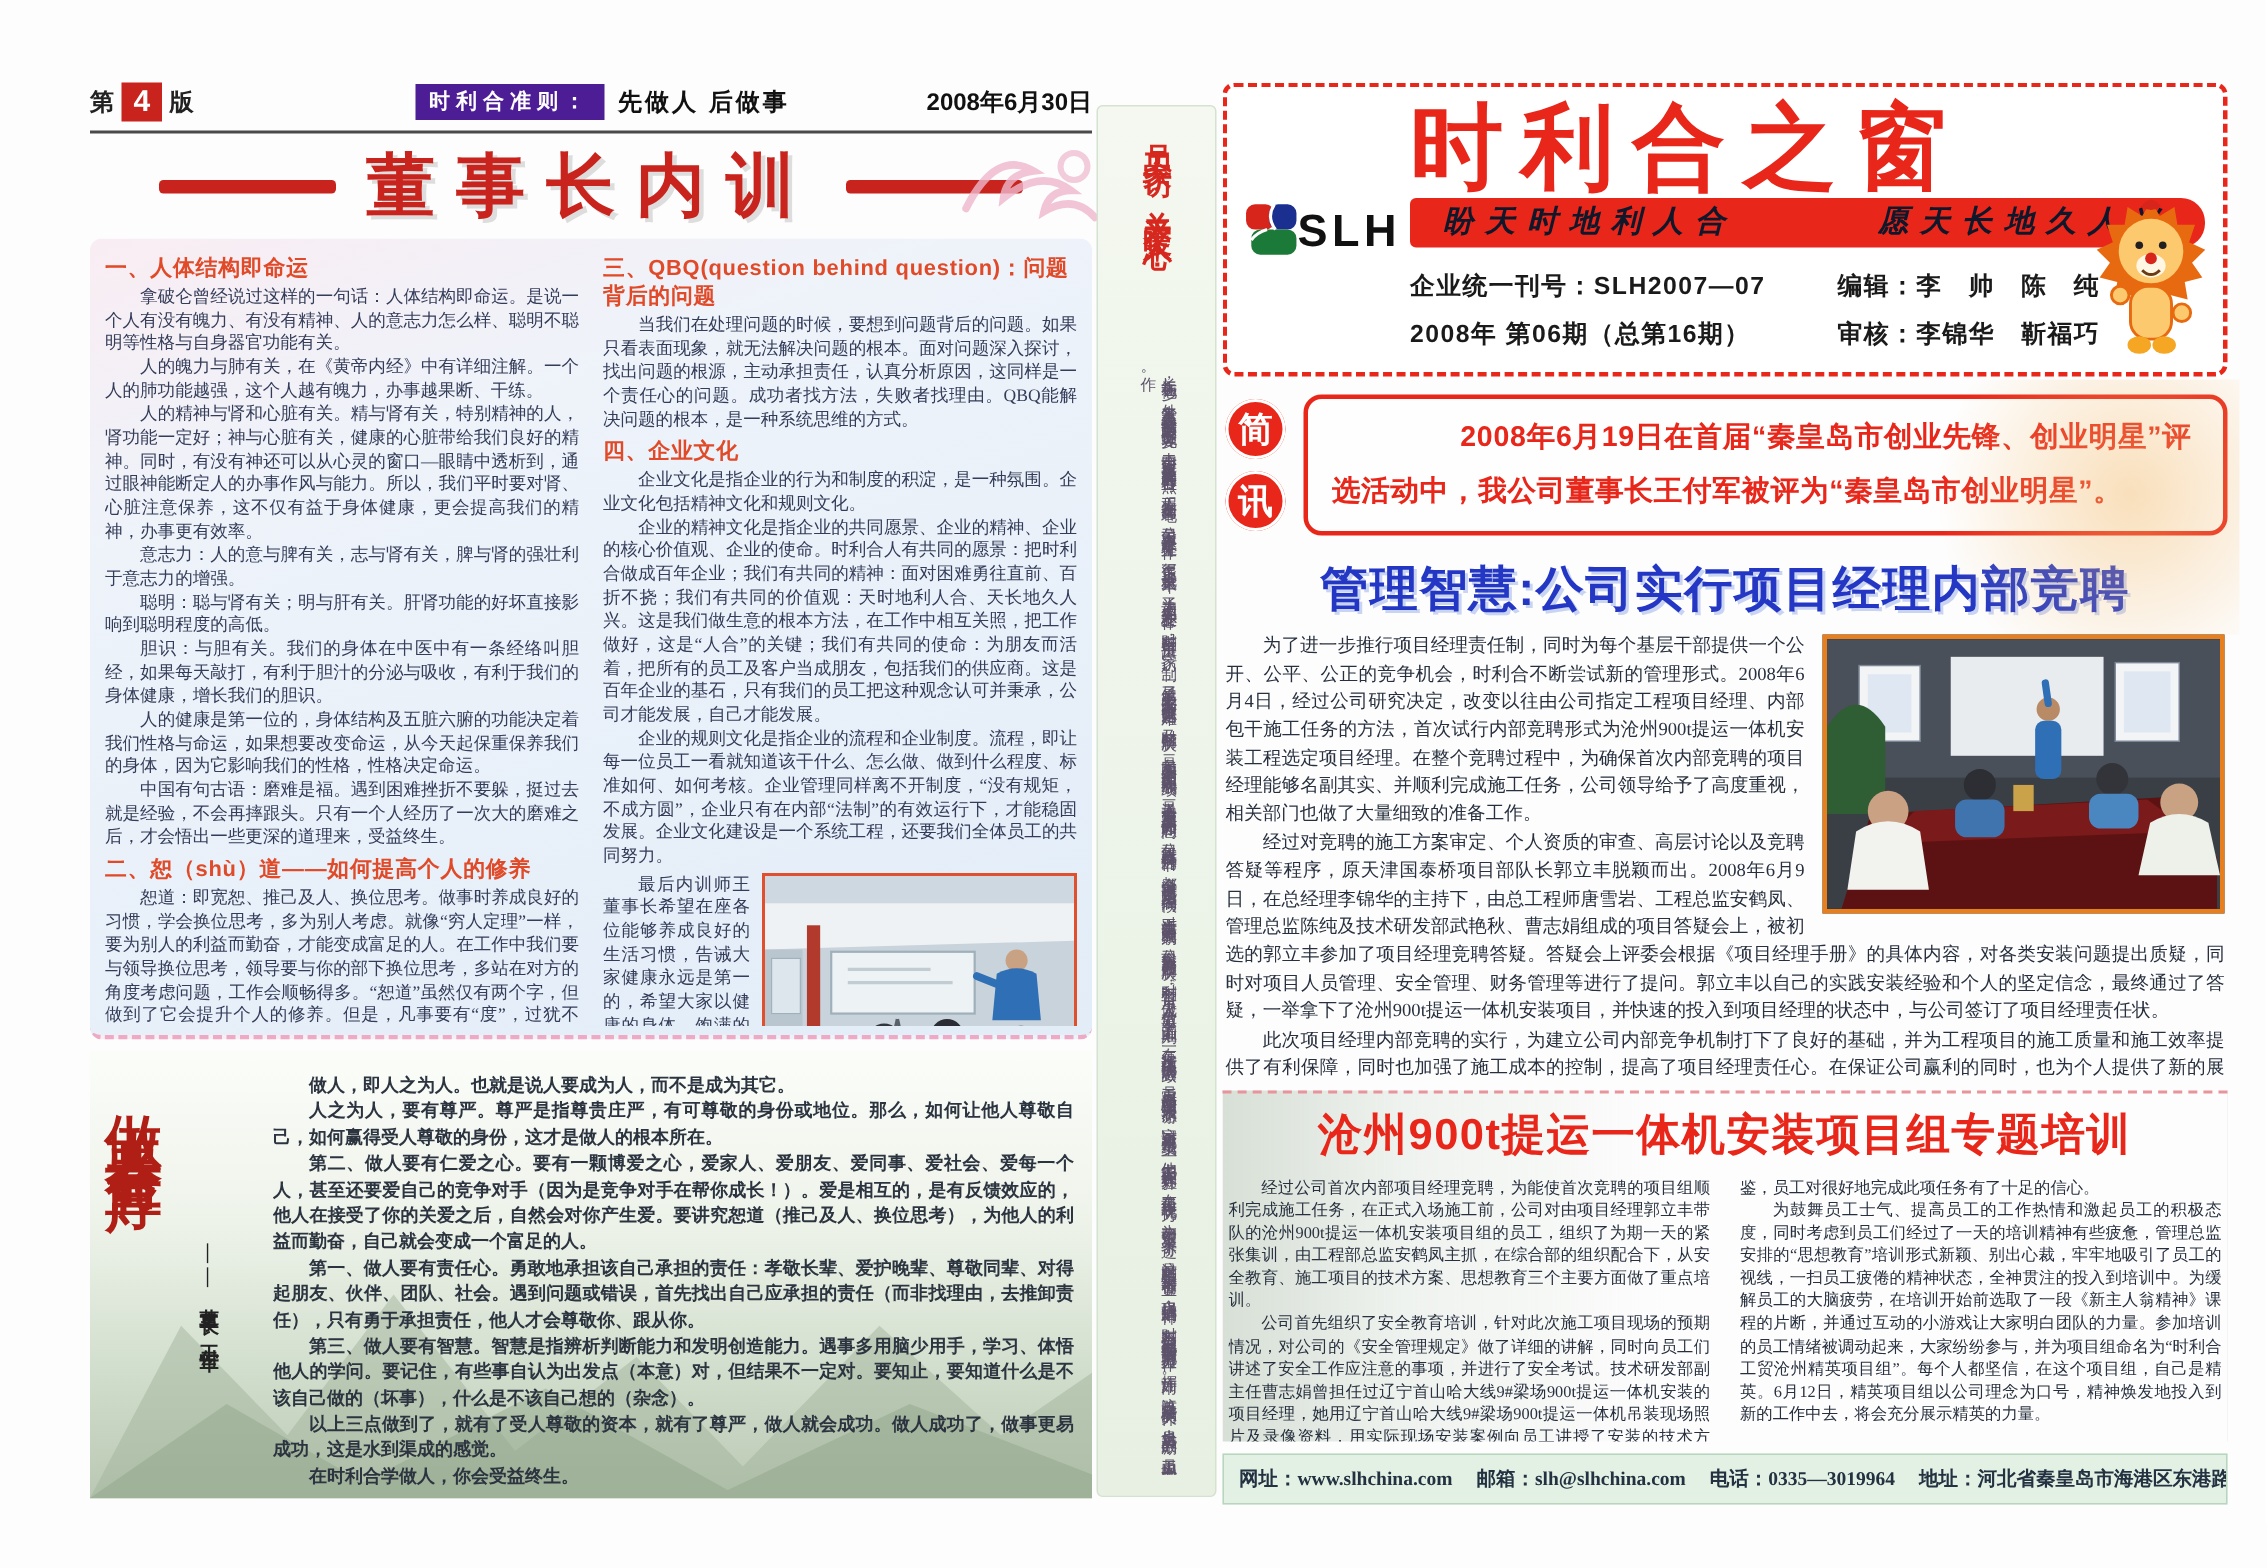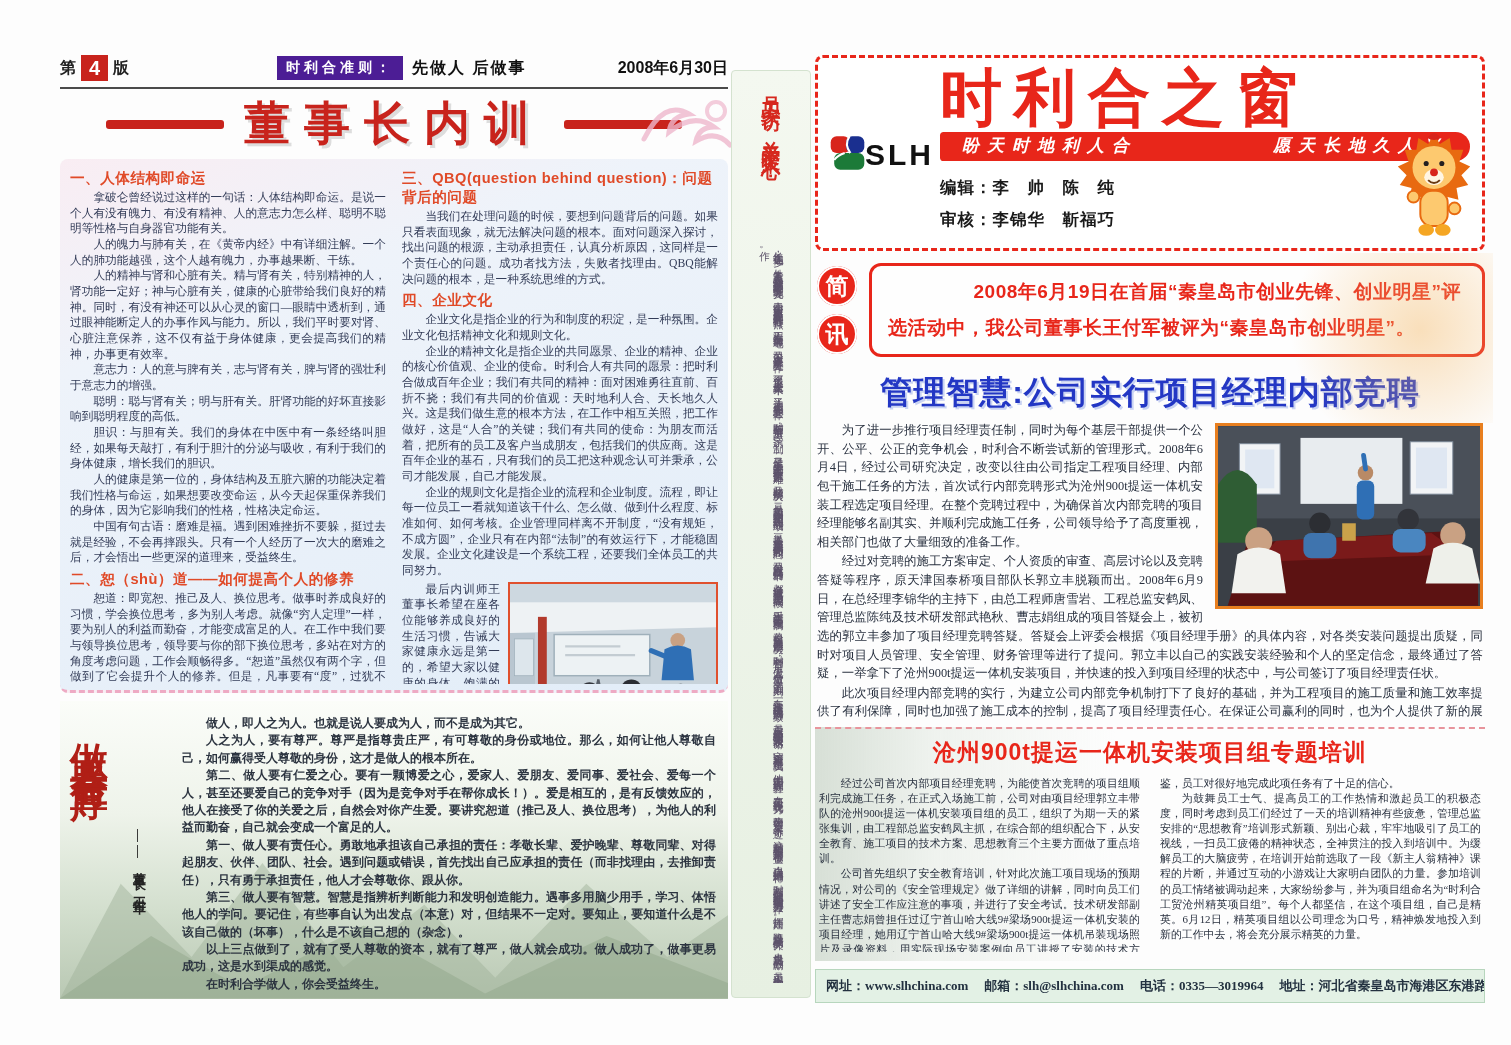--- a/index.html
+++ b/index.html
@@ -60,23 +60,23 @@
   .page-right { position:absolute; left:815px; top:55px; width:670px; height:950px; }
   .masthead { position:relative; display:flex; height:196px; padding:8px 12px;
               border:3px dashed #e8261a; border-radius:8px; background:#fff; }
   .logo-wrap { width:104px; flex:none; display:flex; flex-direction:row; align-items:center; }
   .logo-svg { width:90px; height:90px; }
   .logo-text { font-size:30px; font-weight:900; letter-spacing:3px; color:#111;
                font-family:"Liberation Sans",sans-serif; line-height:1; margin-top:3px; }
   .mast-main { flex:1; padding-left:6px; }
   .mast-title { margin:0; font-size:62px; line-height:1.02; color:#e8261a; font-weight:900; letter-spacing:12px;
                 font-family:"DejaVu Serif",serif; white-space:nowrap; }
-  .mast-banner { display:flex; justify-content:space-between; background:#e8261a; color:#ffffff;
+  .mast-banner { display:flex; justify-content:space-between; background:#e8261a; color:#0f172a;
                  border-radius:4px 16px 16px 4px; padding:2px 22px 4px; margin-top:3px;
-                 font-size:17px; font-weight:bold; letter-spacing:8px; font-style:italic; }
+                 font-size:20px; font-weight:bold; letter-spacing:8px; font-style:italic; }
   .mast-info { display:flex; gap:48px; margin-top:10px; font-size:16.5px; color:#1a1a1a;
                font-family:"Liberation Sans",sans-serif; font-weight:600; }
   .mast-info .line { line-height:1.95; letter-spacing:1px; white-space:nowrap; }
   .lion { position:absolute; right:4px; bottom:2px; width:88px; height:122px; }
 
   .brief-row { display:flex; gap:10px; margin-top:12px; position:relative; align-items:stretch; }
   .floral { position:absolute; right:-8px; top:-10px; width:260px; height:170px; pointer-events:none;
             background:radial-gradient(circle at 72% 45%, rgba(243,185,105,.45), rgba(243,185,105,0) 62%); }
   .brief-label { width:44px; flex:none; display:flex; flex-direction:column; gap:8px; align-items:center; justify-content:center; }
   .bchar { width:40px; height:40px; border-radius:50%; background:#e8261a; color:#fff; font-size:23px; font-weight:900;
@@ -88,21 +88,21 @@
   .headline-blue { text-align:center; margin:14px 0 6px; font-size:32px; font-weight:900; color:#2337c4;
                    letter-spacing:1px; font-family:"Liberation Sans",sans-serif; text-shadow:2px 2px 0 #c9d3f2; white-space:nowrap; }
   .article1 { font-size:12.4px; line-height:1.5; color:#28303f; text-align:justify; overflow:hidden; height:302px; padding:0 2px; }
   .article1 p { margin:0 0 1px; text-indent:2em; }
   .photo-meeting { float:right; width:268px; height:186px; border:3px solid #e87f1f; margin:2px 0 6px 12px;
                    background:#343942; position:relative; overflow:hidden; }
   .photo-meeting svg { display:block; width:100%; height:100%; }
 
   .article2 { margin-top:4px; border-top:2px dashed #e8949c; position:relative; padding:4px 4px 2px; height:234px;
               background:linear-gradient(90deg,rgba(162,182,160,.42) 0%,rgba(198,212,196,.26) 18%,rgba(255,255,255,0) 45%); }
-  .headline-red { text-align:center; margin:4px 0 8px; font-size:23px; font-weight:900; color:#e8261a;
+  .headline-red { text-align:center; margin:4px 0 8px; font-size:29px; font-weight:900; color:#e8261a;
                   letter-spacing:1px; font-family:"Liberation Sans",sans-serif; white-space:nowrap; }
   .a2cols { display:flex; gap:20px; height:176px; overflow:hidden; }
   .a2col { flex:1; font-size:10.9px; line-height:1.38; color:#28303f; text-align:justify; overflow:hidden; }
   .a2col p { margin:0; text-indent:2em; }
   .a2col p.cont { text-indent:0; }
 
   .footer-bar { margin-top:8px; background:#e3f1e5; border:1px solid #b7d6bd; padding:7px 10px; display:flex; gap:16px;
                 font-size:13px; font-weight:bold; color:#233140; white-space:nowrap; overflow:hidden;text-align:center; }
 </style>
 </head>
@@ -226,20 +226,24 @@
         <div class="logo-text">SLH</div>
       </div>
       <div class="mast-main">
         <h1 class="mast-title">时利合之窗</h1>
         <div class="mast-banner">
           <span>盼天时地利人合</span>
           <span>愿天长地久人兴</span>
         </div>
         <div class="mast-info">
           <div>
+            <div class="line">企业统一刊号：SLH2007—07</div>
+            <div class="line">2008年 第06期（总第16期）</div>
+          </div>
+          <div>
             <div class="line">编辑：李　帅　陈　纯</div>
             <div class="line">审核：李锦华　靳福巧</div>
           </div>
         </div>
       </div>
       <svg class="lion" viewBox="0 0 90 120">
         <path d="M45 8 l6 10 10 -6 2 12 12 0 -4 12 11 5 -9 9 7 10 -12 3 2 12 -12 -3 -5 11 -8 -9 -8 9 -5 -11 -12 3 2 -12 -12 -3 7 -10 -9 -9 11 -5 -4 -12 12 0 2 -12 10 6 z" fill="#e86a10"></path>
         <circle cx="45" cy="42" r="22" fill="#fdc96f"></circle>
         <path d="M38 12 q7 -10 14 0 q-7 4 -14 0" fill="#d8251c"></path>
         <circle cx="37" cy="38" r="2.6" fill="#231f20"></circle>

